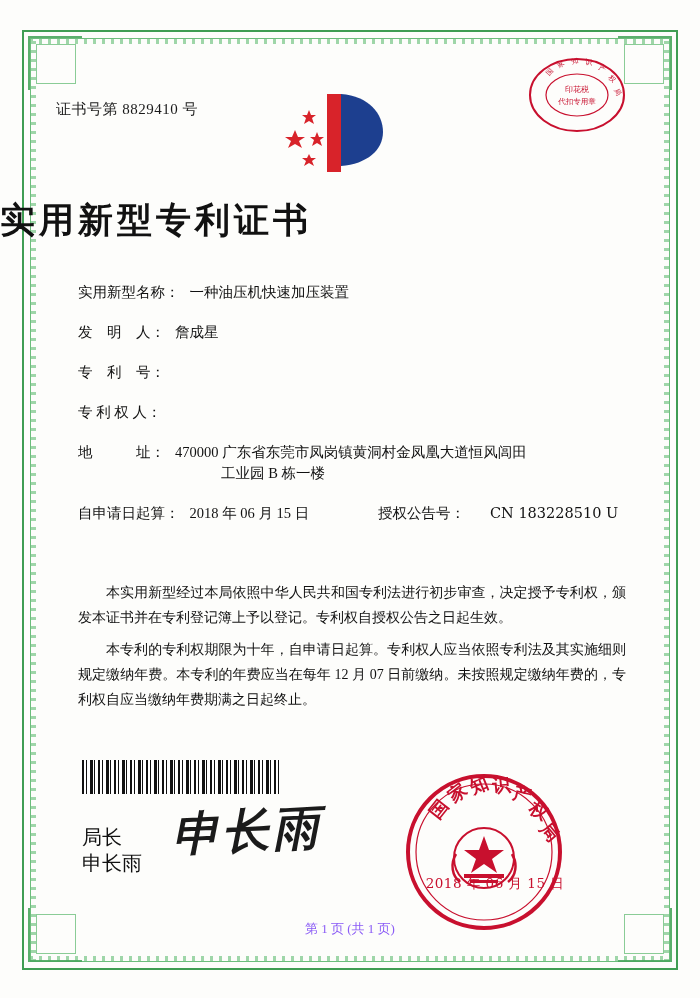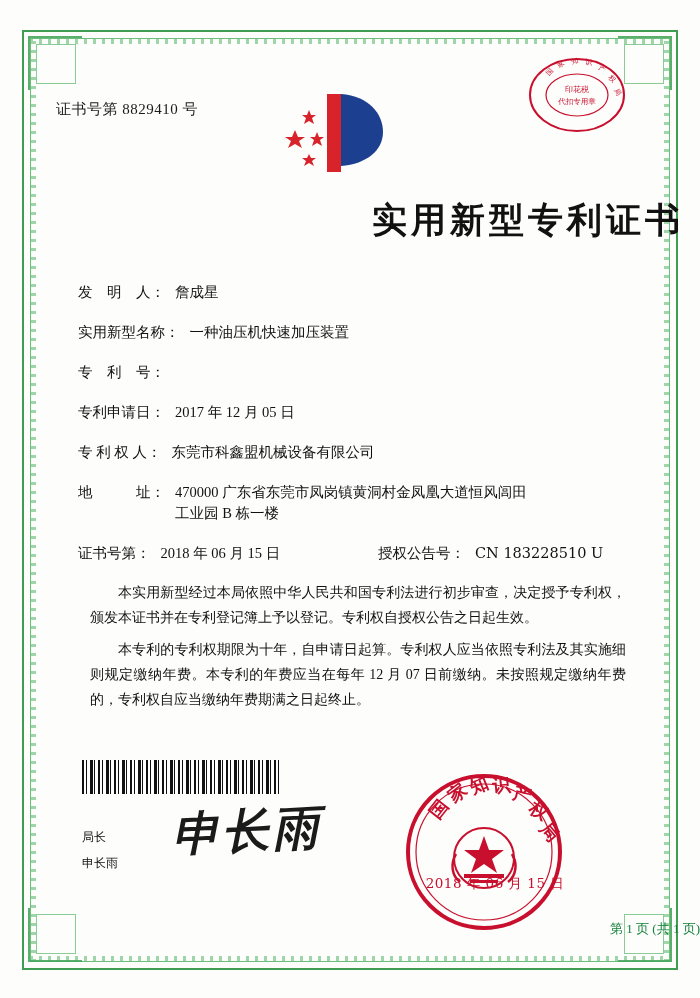--- a/index.html
+++ b/index.html
@@ -82,21 +82,21 @@
     position: absolute;
     left: 527px; top: 56px;
     width: 100px; height: 78px;
   }
 
   
   .doc-title {
     position: absolute;
     left: 0; top: 197px;
     width: 684px;
-    text-align: right;
+    text-align: left;
     font-family: "DejaVu Serif", "Liberation Serif", serif;
     font-size: 35px;
     font-weight: bold;
     letter-spacing: 4px;
     color: #111;
   }
 
   
   .fields {
     position: absolute;
@@ -114,64 +114,65 @@
     white-space: nowrap;
     color: #111;
   }
   .field-value {
     margin-left: 10px;
     color: #111;
     flex: 1;
   }
   .field-value .second-line {
     display: block;
+    margin-left: 46px;
   }
   .num-val {
     font-family: "DejaVu Serif", "Liberation Serif", serif;
   }
 
   
   .announce-row {
     display: flex;
     margin-bottom: 6px;
   }
   .announce-left { width: 300px; display: flex; }
-  .announce-right { display: flex; }
+  .announce-right { display: flex; gap: 15px; }
 
   
   .body-text {
     position: absolute;
     left: 78px; top: 580px;
     width: 548px;
     font-size: 14px;
     line-height: 25px;
     text-align: justify;
     color: #111;
   }
   .body-text p {
-    margin: 0 0 7px 12px;
+    margin: 0 0 7px 0;
     text-indent: 28px;
   }
 
   
   .barcode {
     position: absolute;
     left: 82px; top: 760px;
     width: 198px; height: 34px;
     background:
       repeating-linear-gradient(90deg,
         #111 0 2px, #fff 2px 4px, #111 4px 5px, #fff 5px 8px,
         #111 8px 11px, #fff 11px 12px, #111 12px 13px, #fff 13px 16px);
   }
 
   
   .sig-label {
     position: absolute;
     left: 82px; top: 824px;
-    font-size: 12px;
+    font-size: 20px;
     line-height: 26px;
     color: #111;
   }
   .sig-script {
     position: absolute;
     left: 172px; top: 800px;
     font-family: "DejaVu Serif", "Liberation Serif", serif;
     font-size: 47px;
     font-style: italic;
     font-weight: bold;
@@ -195,23 +196,23 @@
     color: #c8102e;
     font-family: "DejaVu Serif", "Liberation Serif", serif;
     letter-spacing: 0.5px;
   }
 
   
   .footer {
     position: absolute;
     left: 0; top: 920px;
     width: 700px;
-    text-align: right;
+    text-align: center;
     font-size: 13px;
-    color: #15803d;
+    color: #8b5cf6;
   }
 </style>
 </head>
 <body>
 
 <div class="page">
 
   <div class="border-outer"></div>
   <div class="border-pattern"></div>
   <div class="border-inner"></div>
@@ -251,54 +252,49 @@
         <text x="87" y="34" transform="rotate(62 87 34)">局</text>
       </g>
     </svg>
   </div>
 
   <div class="doc-title">实用新型专利证书</div>
 
   <div class="fields">
 
     <div class="field-row">
+      <span class="field-label">实用新型名称：</span>
+      <span class="field-value">一种油压机快速加压装置</span>
+    </div>
+
+    <div class="field-row">
       <span class="field-label">发　明　人：</span>
       <span class="field-value">詹成星</span>
     </div>
 
     <div class="field-row">
-      <span class="field-label">实用新型名称：</span>
-      <span class="field-value">一种油压机快速加压装置</span>
-    </div>
-
-    <div class="field-row">
       <span class="field-label">专　利　号：</span>
     </div>
 
-    <div class="field-row">
-      <span class="field-label">专利申请日：</span>
-      <span class="field-value">2017 年 12 月 05 日</span>
-    </div>
 
     <div class="field-row">
       <span class="field-label">专 利 权 人：</span>
-      <span class="field-value">东莞市科鑫盟机械设备有限公司</span>
     </div>
 
     <div class="field-row">
       <span class="field-label">地　　　址：</span>
       <span class="field-value">
         <span>470000  广东省东莞市凤岗镇黄洞村金凤凰大道恒风闾田</span>
         <span class="second-line">工业园 B 栋一楼</span>
       </span>
     </div>
 
     <div class="announce-row">
       <div class="announce-left">
-        <span class="field-label">证书号第：</span>
+        <span class="field-label">自申请日起算：</span>
         <span class="field-value">2018 年 06 月 15 日</span>
       </div>
       <div class="announce-right">
         <span class="field-label">授权公告号：</span>
         <span class="field-value num-val">CN 183228510 U</span>
       </div>
     </div>
 
   </div>
 

